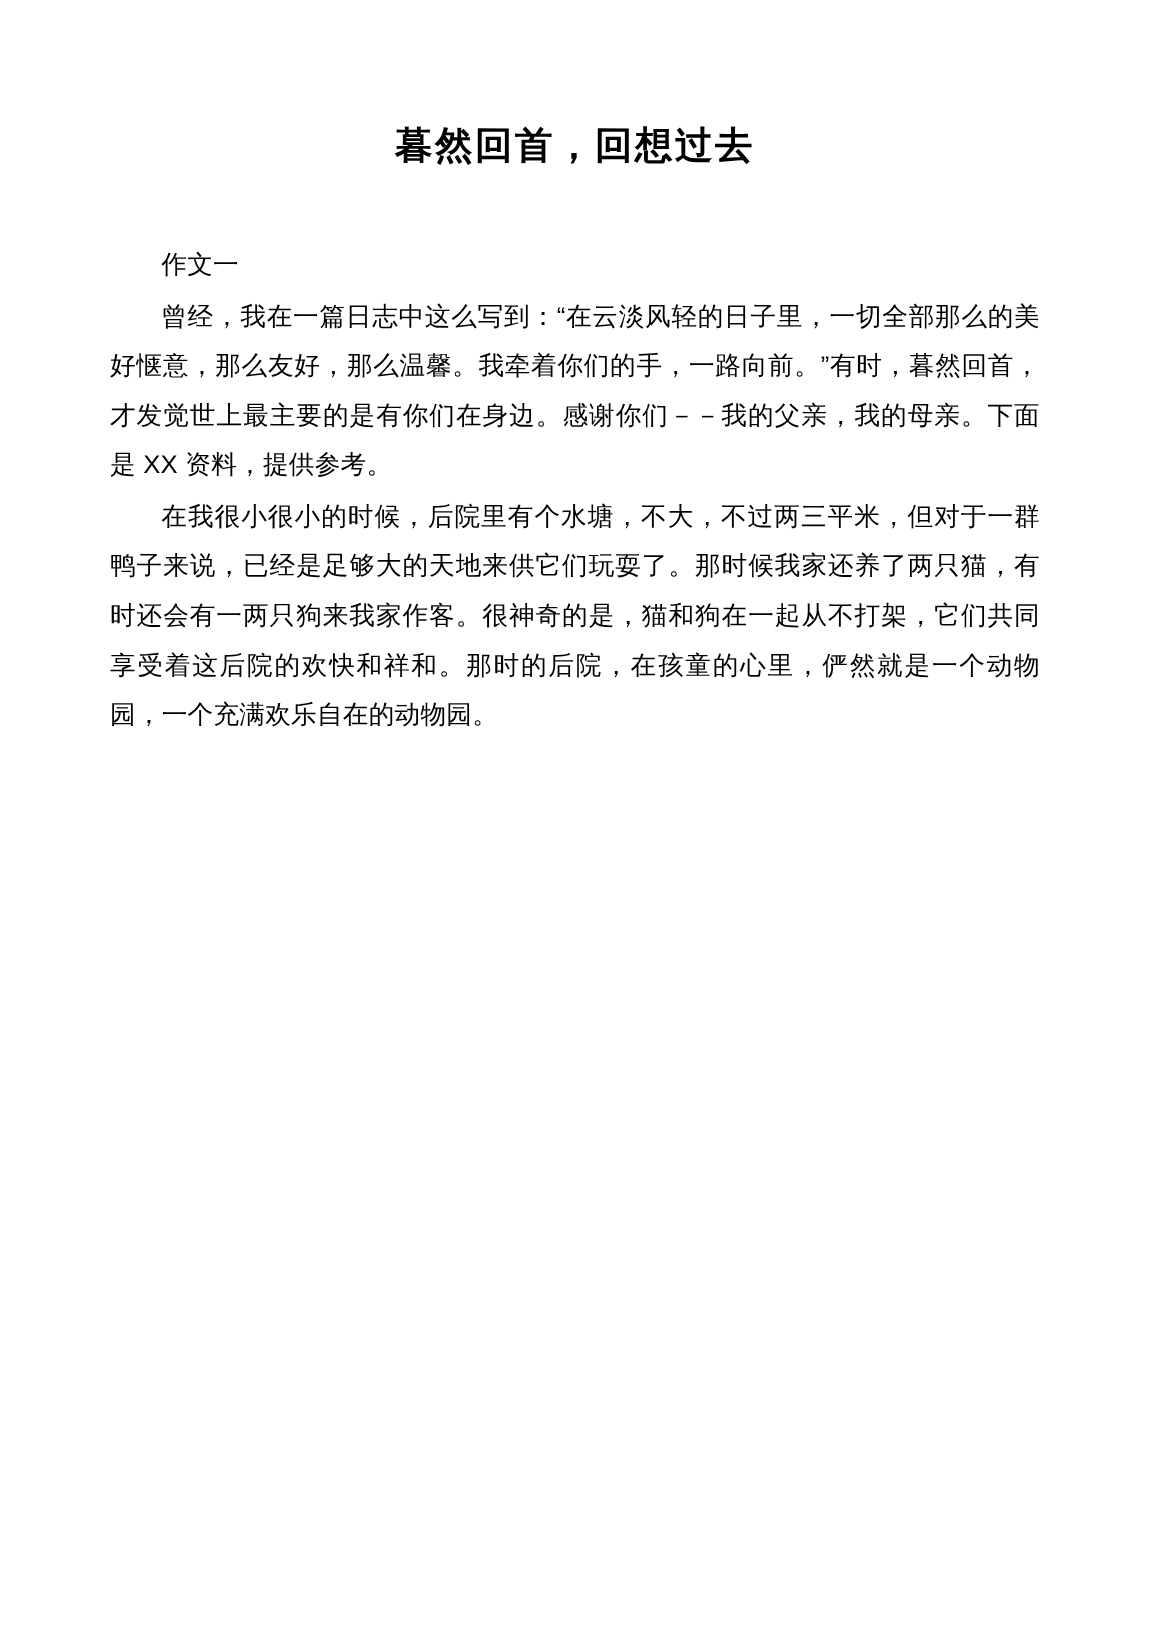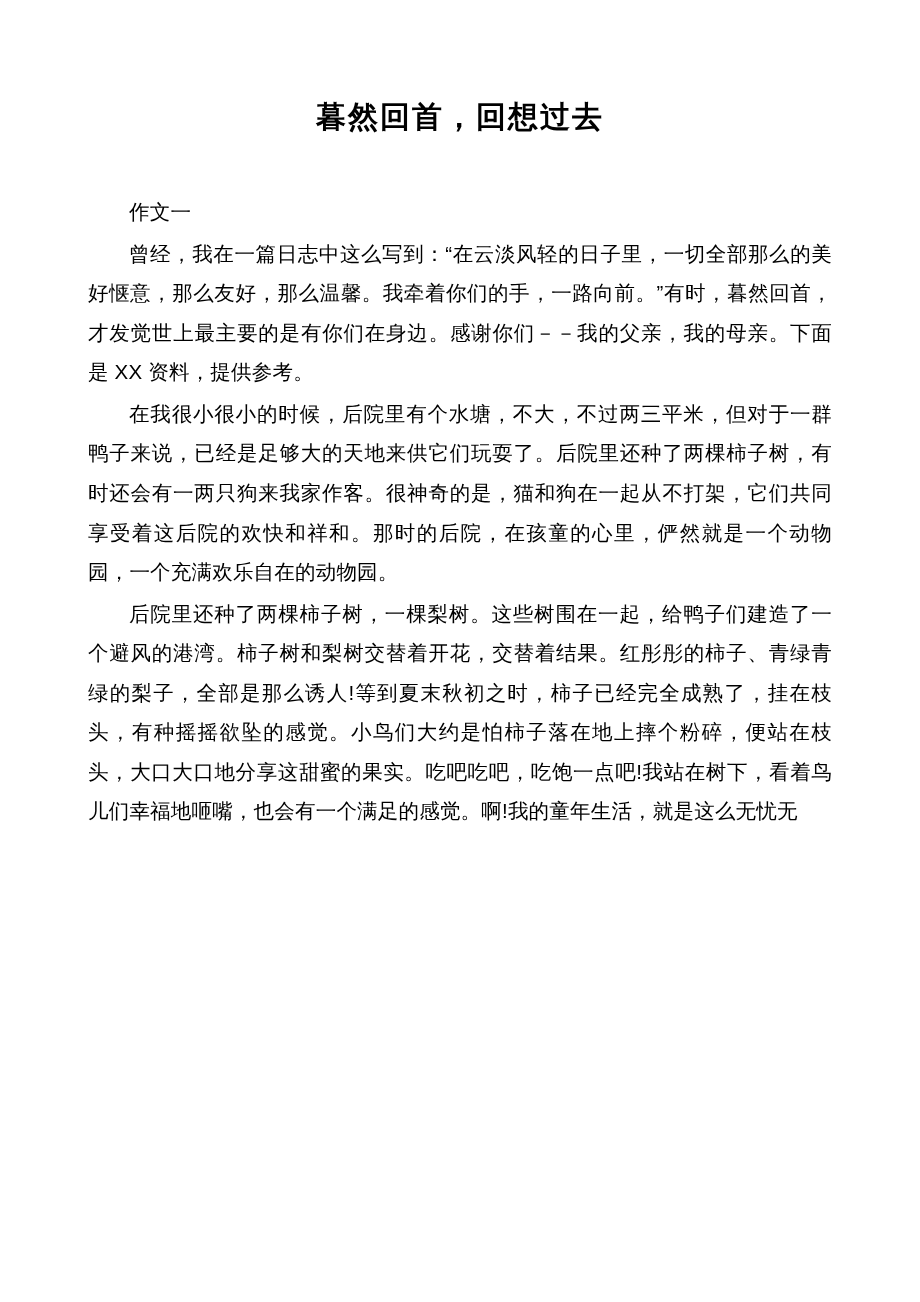--- a/index.html
+++ b/index.html
@@ -44,17 +44,16 @@
 </head>
 <body>
 
 <div class="page">
 
   <h1 class="doc-title">暮然回首，回想过去</h1>
 
   <div class="body-text">
     <p class="indent">作文一</p>
     <p class="indent">曾经，我在一篇日志中这么写到：“在云淡风轻的日子里，一切全部那么的美好惬意，那么友好，那么温馨。我牵着你们的手，一路向前。”有时，暮然回首，才发觉世上最主要的是有你们在身边。感谢你们－－我的父亲，我的母亲。下面是 XX 资料，提供参考。</p>
-    <p class="indent">在我很小很小的时候，后院里有个水塘，不大，不过两三平米，但对于一群鸭子来说，已经是足够大的天地来供它们玩耍了。后院里还种了两棵柿子树，有时还会有一两只狗来我家作客。很神奇的是，猫和狗在一起从不打架，它们共同享受着这后院的欢快和祥和。那时的后院，在孩童的心里，俨然就是一个动物园，一个充满欢乐自在的动物园。</p>
-    <p class="indent">后院里还种了两棵柿子树，一棵梨树。这些树围在一起，给鸭子们建造了一个避风的港湾。柿子树和梨树交替着开花，交替着结果。红彤彤的柿子、青绿青绿的梨子，全部是那么诱人!等到夏末秋初之时，柿子已经完全成熟了，挂在枝头，有种摇摇欲坠的感觉。小鸟们大约是怕柿子落在地上摔个粉碎，便站在枝头，大口大口地分享这甜蜜的果实。吃吧吃吧，吃饱一点吧!我站在树下，看着鸟儿们幸福地咂嘴，也会有一个满足的感觉。啊!我的童年生活，就是这么无忧无</p>
+    <p class="indent">在我很小很小的时候，后院里有个水塘，不大，不过两三平米，但对于一群鸭子来说，已经是足够大的天地来供它们玩耍了。那时候我家还养了两只猫，有时还会有一两只狗来我家作客。很神奇的是，猫和狗在一起从不打架，它们共同享受着这后院的欢快和祥和。那时的后院，在孩童的心里，俨然就是一个动物园，一个充满欢乐自在的动物园。</p>
   </div>
 
 </div>
 
 </body></html>

